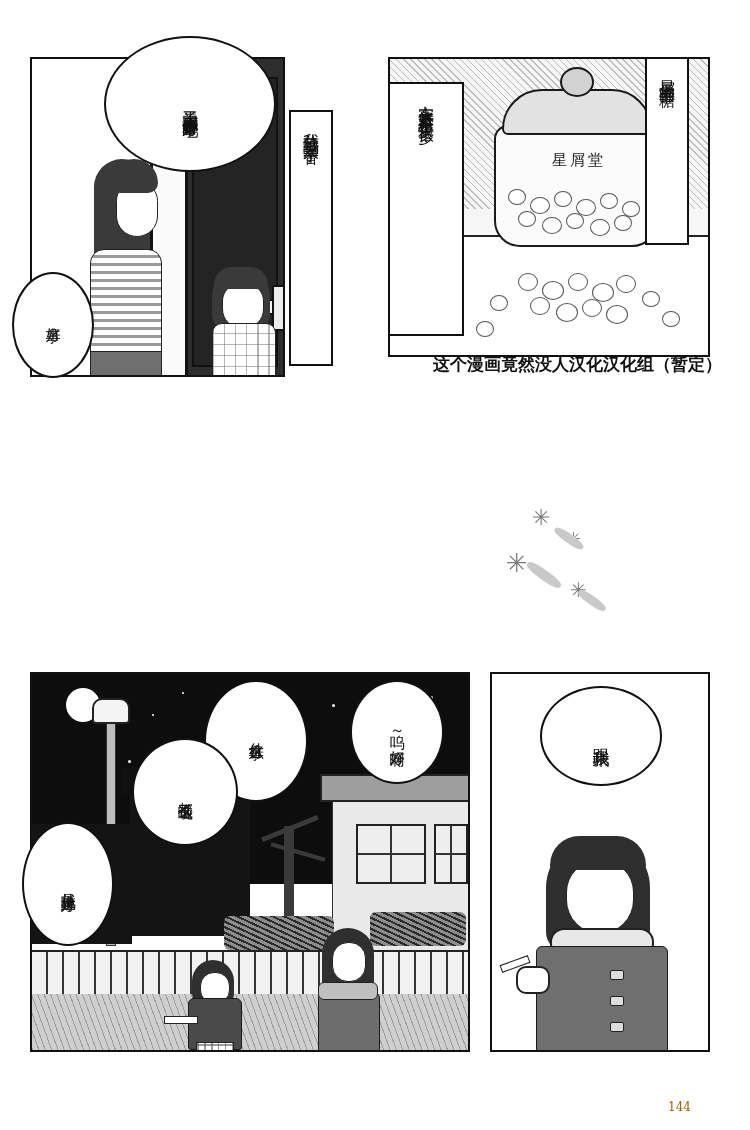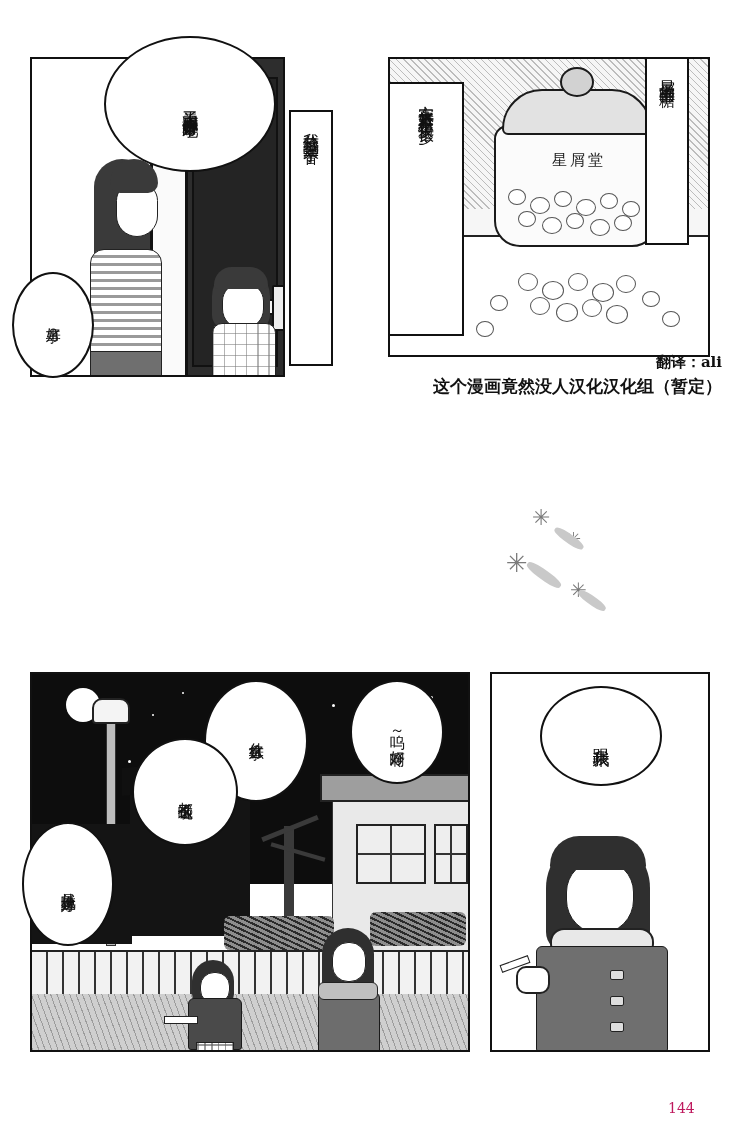--- a/index.html
+++ b/index.html
@@ -254,22 +254,22 @@
     position: absolute;
     background: #c9c9c9;
     border-radius: 40%;
     transform: rotate(35deg);
   }
 
   
   .page-number {
     position: absolute;
     font-family: "DejaVu Serif", serif;
-    font-size: 14px;
-    color: #be185d;
+    font-size: 12px;
+    color: #a16207;
   }
 </style>
 </head>
 <body>
 
 <div class="page">
 
   <div class="panel" style="left:30px; top:57px; width:255px; height:320px;">
 
     <div class="wall-dark" style="left:0; top:0; width:95px; height:316px; background:#ffffff;"></div>
@@ -348,21 +348,20 @@
 
   <div class="vbox" style="left:388px; top:82px; width:76px; height:254px;">
     <span class="txt">实在太好看了忍不住买了很多</span>
   </div>
 
   <div class="vbox" style="left:645px; top:57px; width:44px; height:188px;">
     <span class="txt">星屑堂的金平糖</span>
   </div>
 
   <div class="credits" style="right:28px; top:352px; width:420px;">
-    <div>翻译：ali</div>
     <div style="font-size:17px;">这个漫画竟然没人汉化汉化组（暂定）</div>
   </div>
 
 
   <div class="title-sparkle" style="left:532px; top:505px;">✳</div>
   <div class="title-sparkle" style="left:566px; top:528px; font-size:18px;">✳</div>
   <div class="title-sparkle" style="left:506px; top:548px; font-size:26px;">✳</div>
   <div class="title-sparkle" style="left:570px; top:578px; font-size:20px;">✳</div>
   <div class="sparkle-trail" style="left:552px; top:534px; width:34px; height:9px;"></div>
   <div class="sparkle-trail" style="left:524px; top:570px; width:40px; height:10px;"></div>

